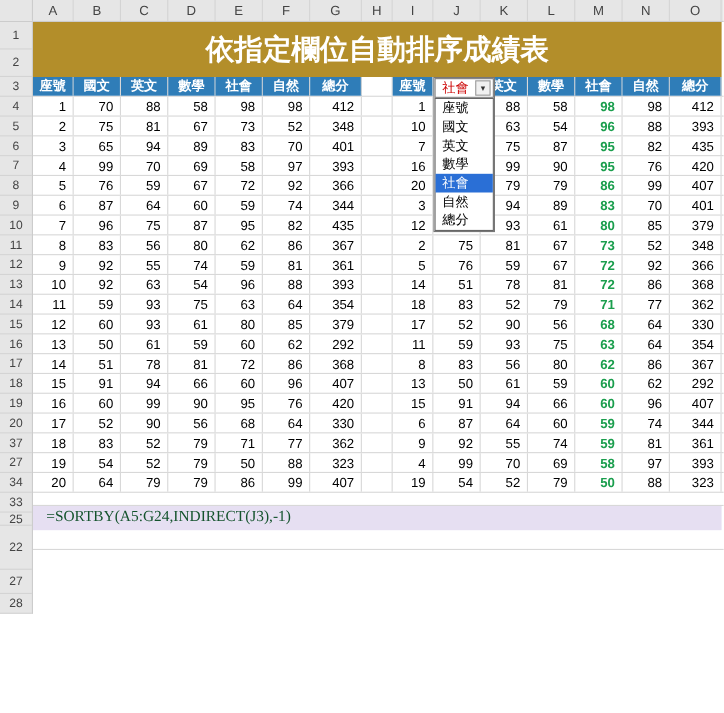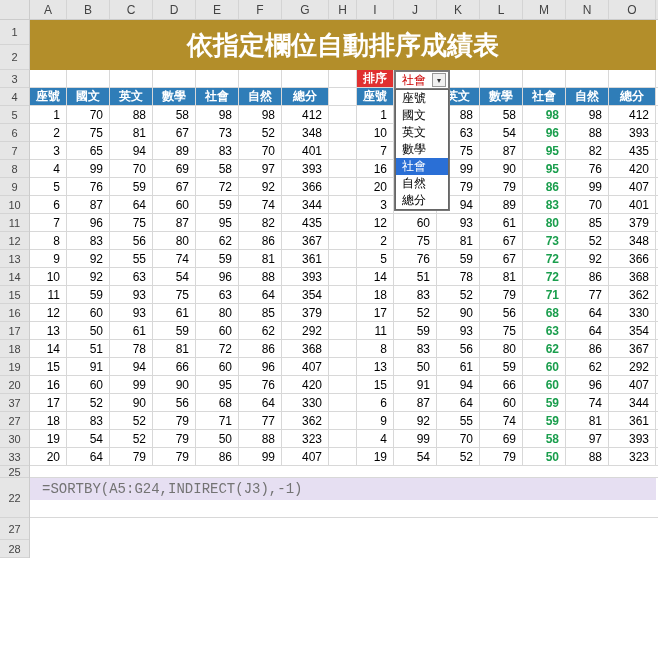--- a/index.html
+++ b/index.html
@@ -125,26 +125,26 @@
       color: #fff;
       display: inline-flex;
       align-items: center;
       justify-content: center;
       height: 22px;
       padding: 0 8px;
       font-size: 13px;
     }
     .formula-row {
       background: #e6dff2;
-      color: #737373;
+      color: #14532d;
       height: 22px;
       display: flex;
       align-items: center;
       padding-left: 12px;
-      font-family: Liberation Mono, monospace;
+      font-family: Liberation Serif, serif;
       font-size: 14px;
       width: 626px;
     }
   </style>
 </head>
 <body>
 
 <div class="sheet">
   <div class="col-headers">
     <div class="row-num-spacer"></div>
@@ -183,46 +183,29 @@
         <div class="row-number" style="height: 18px;">13</div>
         <div class="row-number" style="height: 18px;">14</div>
         <div class="row-number" style="height: 18px;">15</div>
         <div class="row-number" style="height: 18px;">16</div>
         <div class="row-number" style="height: 18px;">17</div>
         <div class="row-number" style="height: 18px;">18</div>
         <div class="row-number" style="height: 18px;">19</div>
         <div class="row-number" style="height: 18px;">20</div>
         <div class="row-number" style="height: 18px;">37</div>
         <div class="row-number" style="height: 18px;">27</div>
-        <div class="row-number" style="height: 18px;">30</div>
+        <div class="row-number" style="height: 18px;">34</div>
         <div class="row-number" style="height: 18px;">33</div>
         <div class="row-number" style="height: 12px;">25</div>
         <div class="row-number" style="height: 40px;">22</div>
         <div class="row-number" style="height: 22px;">27</div>
         <div class="row-number" style="height: 18px;">28</div>
       </div>
     <div class="cells" id="cells">
         <div class="title-row">依指定欄位自動排序成績表</div>
-        <div class="row" style="height: 18px;">
-          <div class="cell" style="width: 37px;"></div>
-          <div class="cell" style="width: 43px;"></div>
-          <div class="cell" style="width: 43px;"></div>
-          <div class="cell" style="width: 43px;"></div>
-          <div class="cell" style="width: 43px;"></div>
-          <div class="cell" style="width: 43px;"></div>
-          <div class="cell" style="width: 47px;"></div>
-          <div class="cell" style="width: 28px;"></div>
-          <div class="cell sort-label" style="width: 37px;">排序</div>
-          <div class="cell" style="width: 43px;"></div>
-          <div class="cell" style="width: 43px;"></div>
-          <div class="cell" style="width: 43px;"></div>
-          <div class="cell" style="width: 43px;"></div>
-          <div class="cell" style="width: 43px;"></div>
-          <div class="cell" style="width: 47px;"></div>
-        </div>
         <div class="row" style="height: 18px;">
           <div class="cell header-cell" style="width: 37px;">座號</div>
           <div class="cell header-cell" style="width: 43px;">國文</div>
           <div class="cell header-cell" style="width: 43px;">英文</div>
           <div class="cell header-cell" style="width: 43px;">數學</div>
           <div class="cell header-cell" style="width: 43px;">社會</div>
           <div class="cell header-cell" style="width: 43px;">自然</div>
           <div class="cell header-cell" style="width: 47px;">總分</div>
           <div class="cell" style="width: 28px;"></div>
           <div class="cell header-cell" style="width: 37px;">座號</div>

